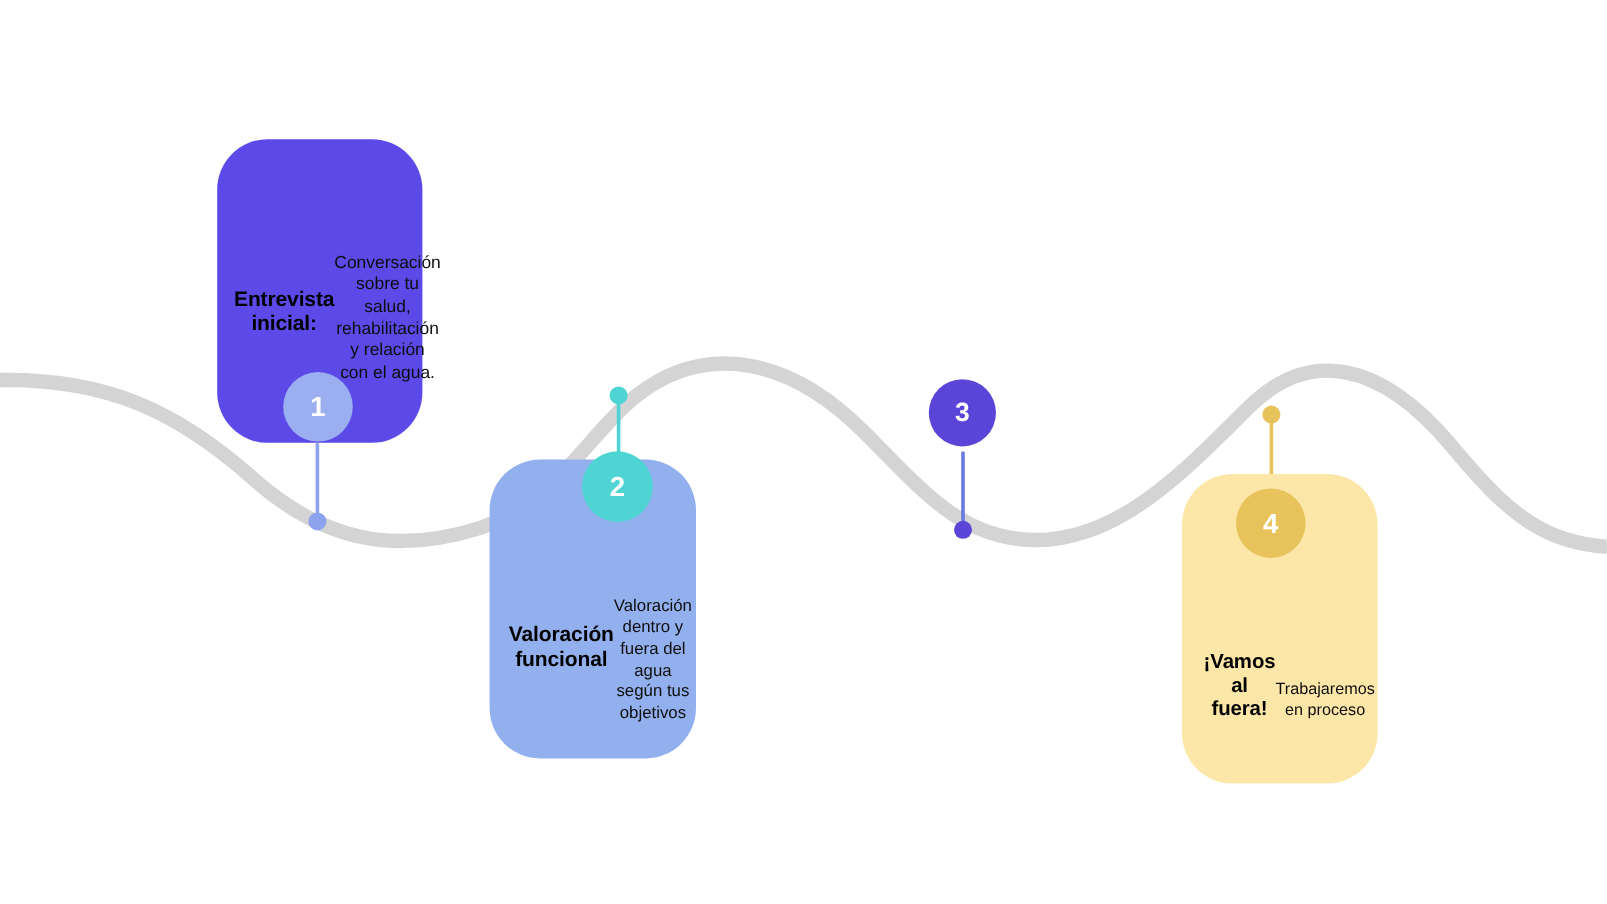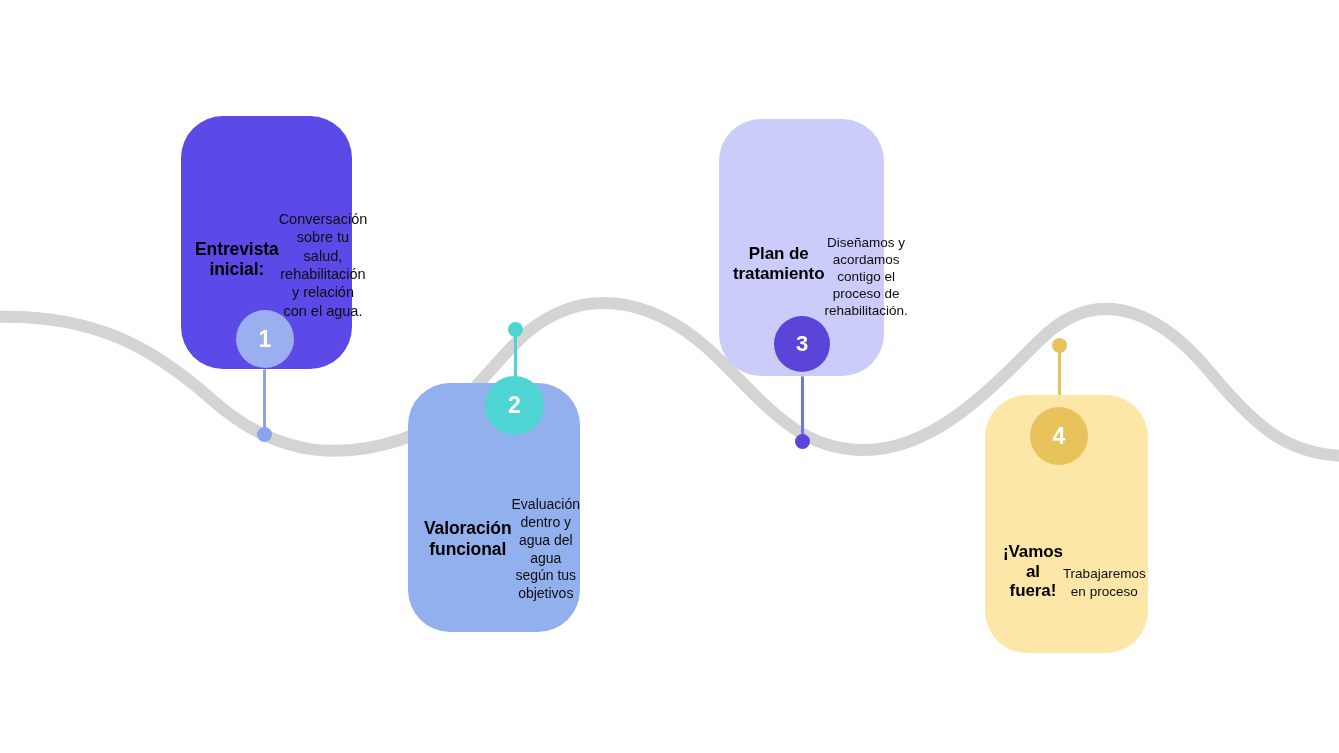--- a/index.html
+++ b/index.html
@@ -177,28 +177,24 @@
   <div class="card" id="card-1">
     <div class="card-title">Entrevista inicial:</div>
     <div class="card-body">Conversación sobre tu salud, rehabilitación y relación con el agua.</div>
   </div>
   <div class="stem" id="stem-1"></div>
   <div class="stem-dot" id="dot-1"></div>
   <div class="badge" id="badge-1">1</div>
 
   <div class="card" id="card-2">
     <div class="card-title">Valoración funcional</div>
-    <div class="card-body">Evaluación dentro y agua del agua según tus objetivos</div>
+    <div class="card-body">Valoración dentro y fuera del agua según tus objetivos</div>
   </div>
   <div class="badge" id="badge-2">2</div>
 
-  <div class="card" id="card-3">
-    <div class="card-title">Plan de tratamiento</div>
-    <div class="card-body">Diseñamos y acordamos contigo el proceso de rehabilitación.</div>
-  </div>
   <div class="stem" id="stem-3"></div>
   <div class="stem-dot" id="dot-3"></div>
   <div class="badge" id="badge-3">3</div>
 
   <div class="card" id="card-4">
     <div class="card-title">¡Vamos al fuera!</div>
     <div class="card-body">Trabajaremos en proceso</div>
   </div>
   <div class="badge" id="badge-4">4</div>
 

